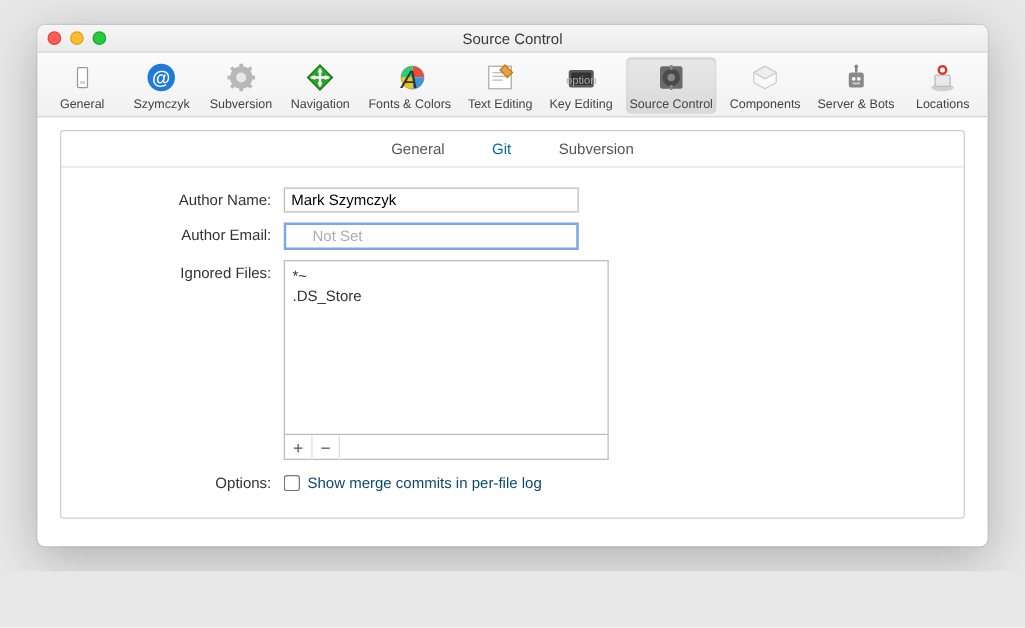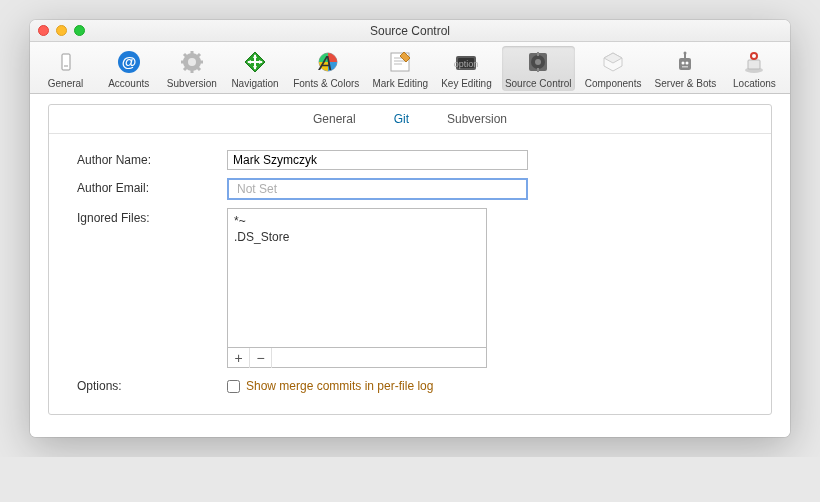--- a/index.html
+++ b/index.html
@@ -17,32 +17,32 @@
   .tb-item.active{background:linear-gradient(#e8e8e8,#d9d9d9);box-shadow:inset 0 1px 2px rgba(0,0,0,.15);}
   .tb-icon{width:28px;height:28px;display:flex;align-items:center;justify-content:center;margin-bottom:2px;}
   .tb-label{font-size:10px;color:#444;white-space:nowrap;}
   .body{background:#fff;padding:10px 18px 22px;}
   .panel{border:1px solid #cfcfcf;border-radius:3px;background:#fff;}
   .subtabs{display:flex;justify-content:center;gap:38px;border-bottom:1px solid #e2e2e2;padding:7px 0;}
   .subtab{font-size:12px;color:#555;cursor:default;}
   .subtab.active{color:#0369a1;}
   .form{padding:16px 28px 18px;}
   .row{display:flex;align-items:flex-start;margin-bottom:8px;}
-  .row-label{width:150px;padding-right:10px;font-size:12px;color:#333;line-height:20px;}
+  .row-label{width:150px;text-align:right;padding-right:10px;font-size:12px;color:#333;line-height:20px;}
   .field{flex:1;}
-  input[type=text]{width:301px;height:20px;font-size:12px;padding:0 5px;border:1px solid #bcbcbc;background:#fff;outline:none;}
-  input.focused{border:2px solid #7aa7e8;height:22px;padding:0 8px;}
+  input[type=text]{width:236px;height:20px;font-size:12px;padding:0 5px;border:1px solid #bcbcbc;background:#fff;outline:none;}
+  input.focused{border:2px solid #7aa7e8;height:22px;padding:0 21px;}
   input::placeholder{color:#aeaeae;}
   .listbox{width:260px;height:140px;border:1px solid #bcbcbc;background:#fff;font-size:12px;padding:4px 6px;position:relative;}
   .listbox .item{line-height:16px;color:#333;}
   .list-footer{width:260px;height:20px;border:1px solid #bcbcbc;border-top:none;background:#fff;display:flex;align-items:center;}
   .list-footer button{width:22px;height:20px;border:none;border-right:1px solid #e0e0e0;background:transparent;font-size:14px;line-height:14px;color:#555;cursor:default;}
   .options-row{display:flex;align-items:center;}
   .checkbox{width:13px;height:13px;margin-right:6px;}
-  .check-label{font-size:12px;color:#a16207;}
+  .check-label{font-size:12px;color:#0c4a6e;}
   svg{display:block;}
 </style>
 </head>
 <body>
 
 <div class="window">
   <div class="titlebar">
     <div class="traffic">
       <span class="tl-close"></span>
       <span class="tl-min"></span>
@@ -61,21 +61,21 @@
         </div>
       <div class="tb-label">General</div>
     </div>
     <div class="tb-item">
       <div class="tb-icon">
           <svg width="24" height="24">
             <circle cx="12" cy="12" r="11" fill="#1e7bd8"></circle>
             <text x="12" y="17" font-size="15" fill="#fff" text-anchor="middle" font-weight="bold">@</text>
           </svg>
         </div>
-      <div class="tb-label">Accounts</div>
+      <div class="tb-label">Szymczyk</div>
     </div>
     <div class="tb-item">
       <div class="tb-icon">
           <svg width="24" height="24">
             <circle cx="12" cy="12" r="9" fill="#b8b8b8"></circle>
             <circle cx="12" cy="12" r="4" fill="#e8e8e8"></circle>
             <g stroke="#b8b8b8" stroke-width="3">
               <line x1="12" y1="1" x2="12" y2="5"></line>
               <line x1="12" y1="19" x2="12" y2="23"></line>
               <line x1="1" y1="12" x2="5" y2="12"></line>
@@ -118,21 +118,21 @@
     <div class="tb-item">
       <div class="tb-icon">
           <svg width="24" height="24">
             <rect x="3" y="3" width="18" height="18" fill="#fff" stroke="#aaa"></rect>
             <line x1="6" y1="8" x2="18" y2="8" stroke="#bbb"></line>
             <line x1="6" y1="11" x2="18" y2="11" stroke="#bbb"></line>
             <line x1="6" y1="14" x2="14" y2="14" stroke="#bbb"></line>
             <polygon points="16,2 22,8 18,12 12,6" fill="#e8a33d" stroke="#b87a1f"></polygon>
           </svg>
         </div>
-      <div class="tb-label">Mark Editing</div>
+      <div class="tb-label">Text Editing</div>
     </div>
     <div class="tb-item">
       <div class="tb-icon">
           <svg width="24" height="24">
             <rect x="2" y="6" width="20" height="14" rx="2" fill="#5a5a5a"></rect>
             <rect x="4" y="8" width="16" height="10" rx="1" fill="#333"></rect>
             <text x="12" y="17" font-size="9" fill="#aaa" text-anchor="middle">option</text>
           </svg>
         </div>
       <div class="tb-label">Key Editing</div>

